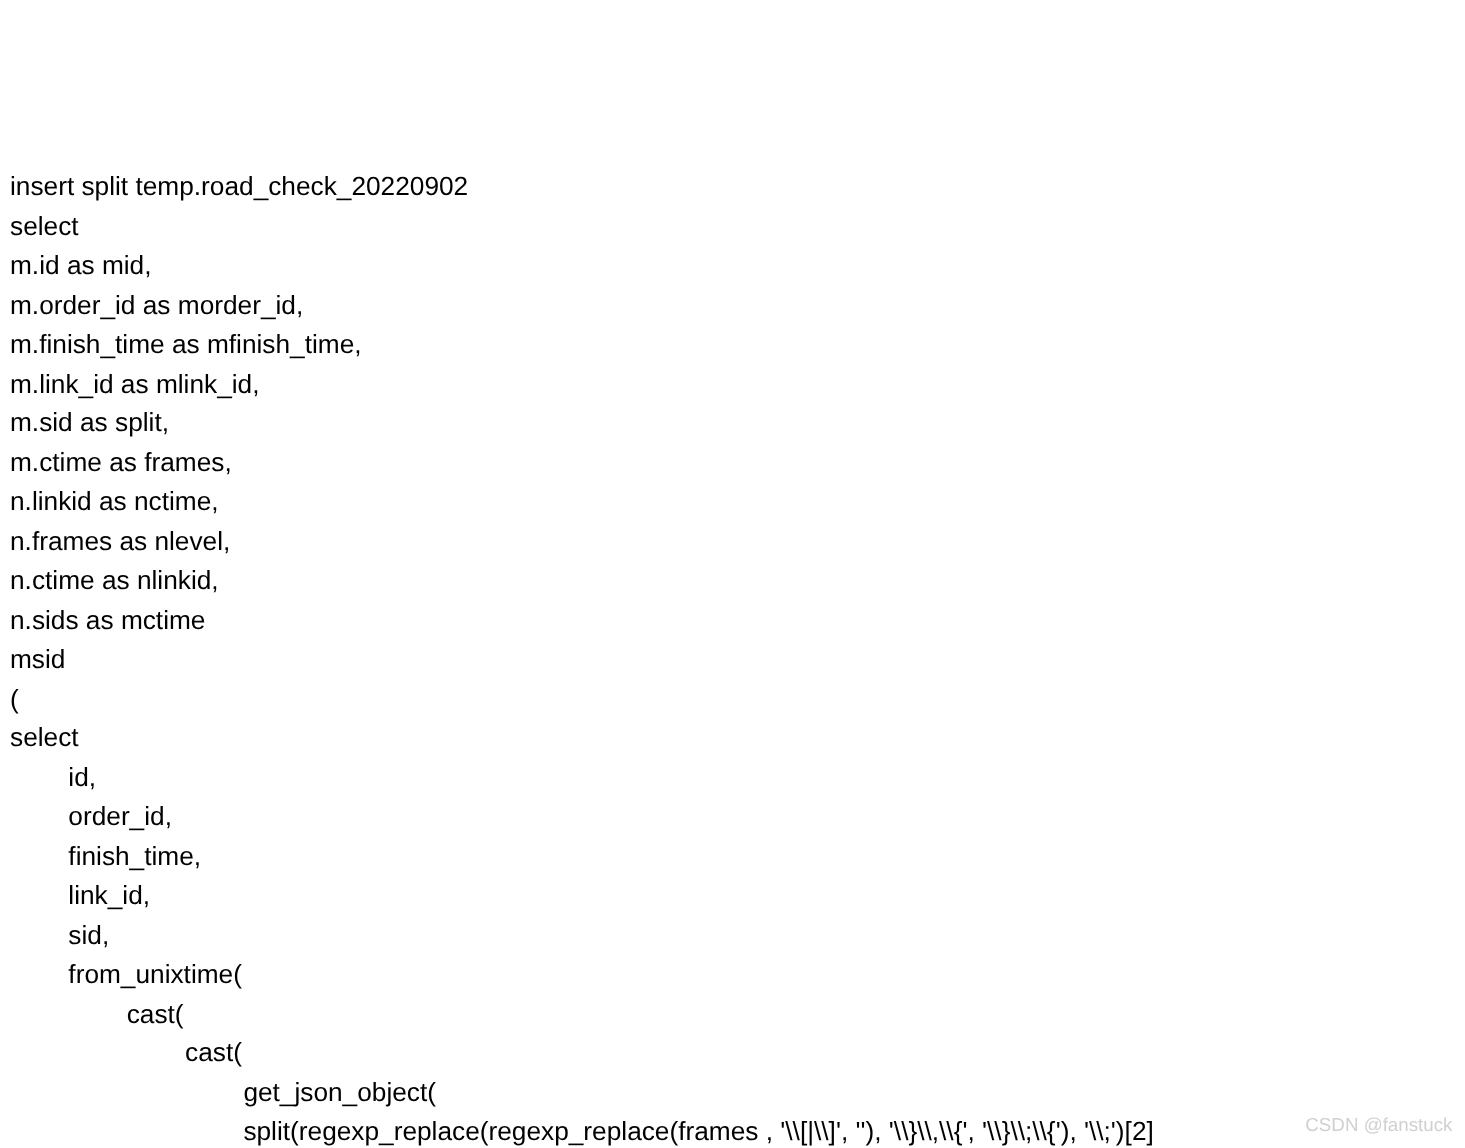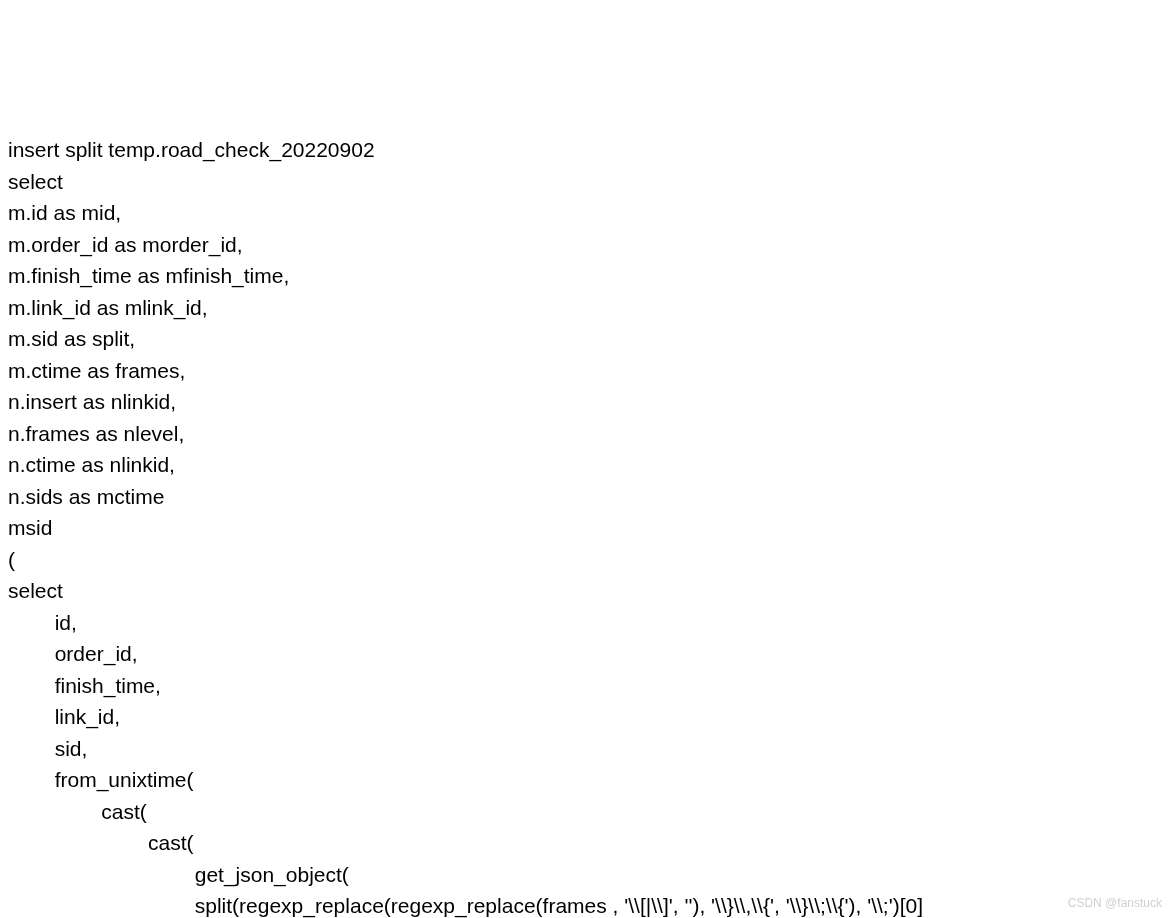--- a/index.html
+++ b/index.html
@@ -13,56 +13,56 @@
       white-space: pre;
     }
     .code-block {
       white-space: pre;
       font-family: "Microsoft YaHei", "Segoe UI", Arial, sans-serif;
     }
     .watermark {
       position: fixed;
       bottom: 6px;
       right: 10px;
-      font-size: 12px;
+      font-size: 15px;
       color: #d0d0d0;
       font-family: Arial, sans-serif;
       margin-top: 34px;
     }
   </style>
 </head>
 <body>
 
 
 
 <div class="code-block"><span>insert split temp.road_check_20220902</span>
 <span>select</span>
 <span>m.id as mid,</span>
 <span>m.order_id as morder_id,</span>
 <span>m.finish_time as mfinish_time,</span>
 <span>m.link_id as mlink_id,</span>
 <span>m.sid as split,</span>
 <span>m.ctime as frames,</span>
-<span>n.insert as nlinkid,</span>
+<span>n.linkid as nctime,</span>
 <span>n.frames as nlevel,</span>
 <span>n.ctime as nlinkid,</span>
 <span>n.sids as mctime</span>
 <span>msid</span>
 <span>(</span>
 <span>select</span>
 <span>        id,</span>
 <span>        order_id,</span>
 <span>        finish_time,</span>
 <span>        link_id,</span>
 <span>        sid,</span>
 <span>        from_unixtime(</span>
 <span>                cast(</span>
 <span>                        cast(</span>
 <span>                                get_json_object(</span>
-<span>                                split(regexp_replace(regexp_replace(frames , '\\[|\\]', ''), '\\}\\,\\{', '\\}\\;\\{'), '\\;')[0]</span>
+<span>                                split(regexp_replace(regexp_replace(frames , '\\[|\\]', ''), '\\}\\,\\{', '\\}\\;\\{'), '\\;')[2]</span>
 
 
 
 </div>
 
 <div class="watermark">CSDN @fanstuck</div>
 
 
 
 

